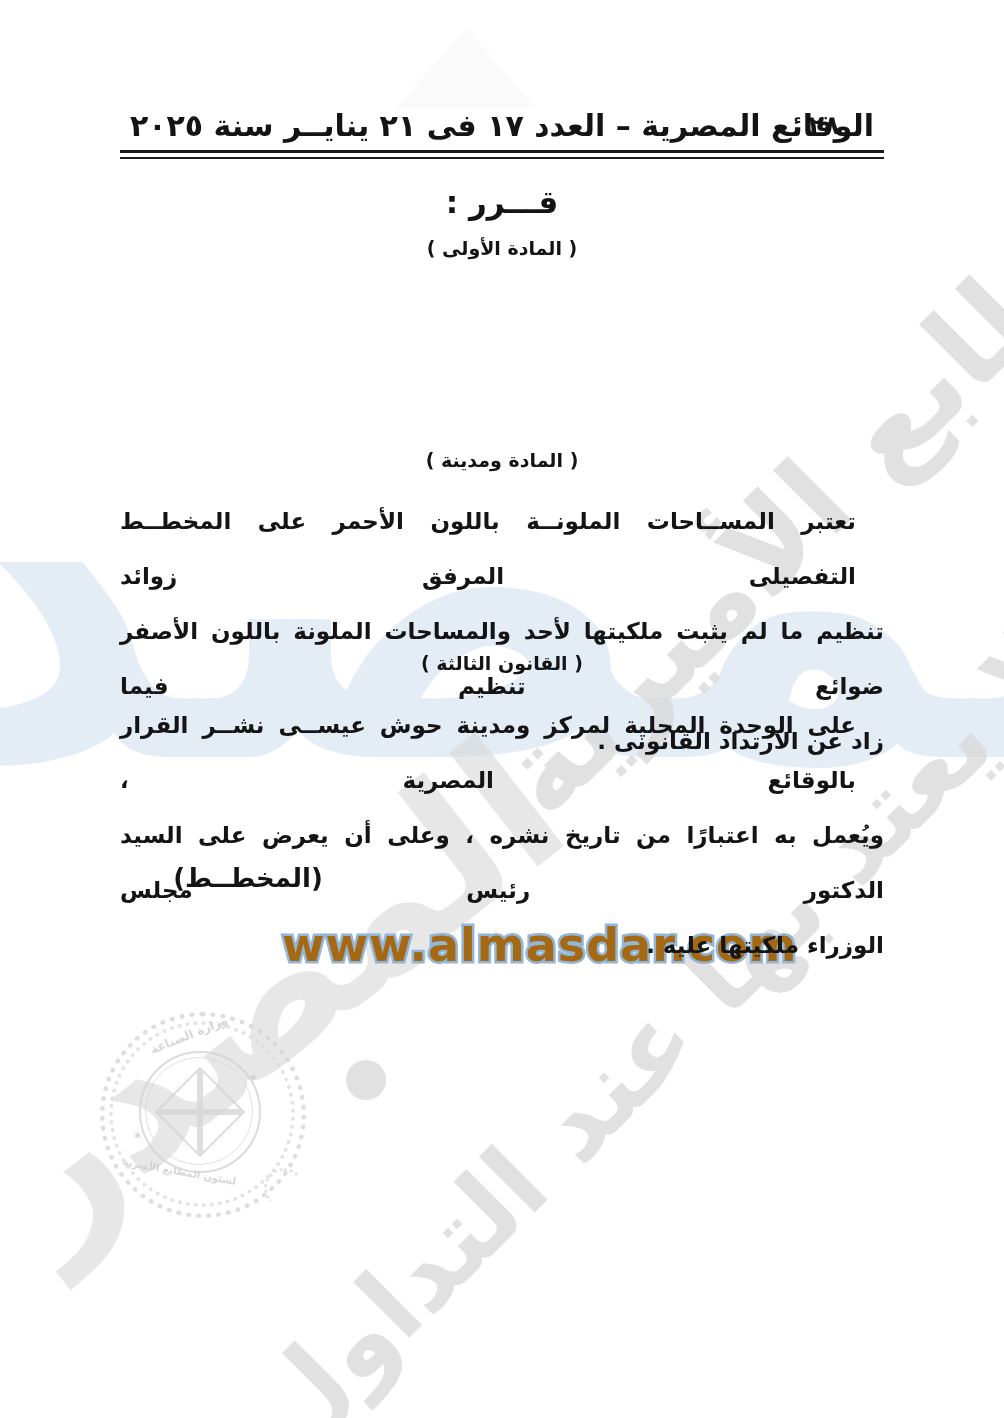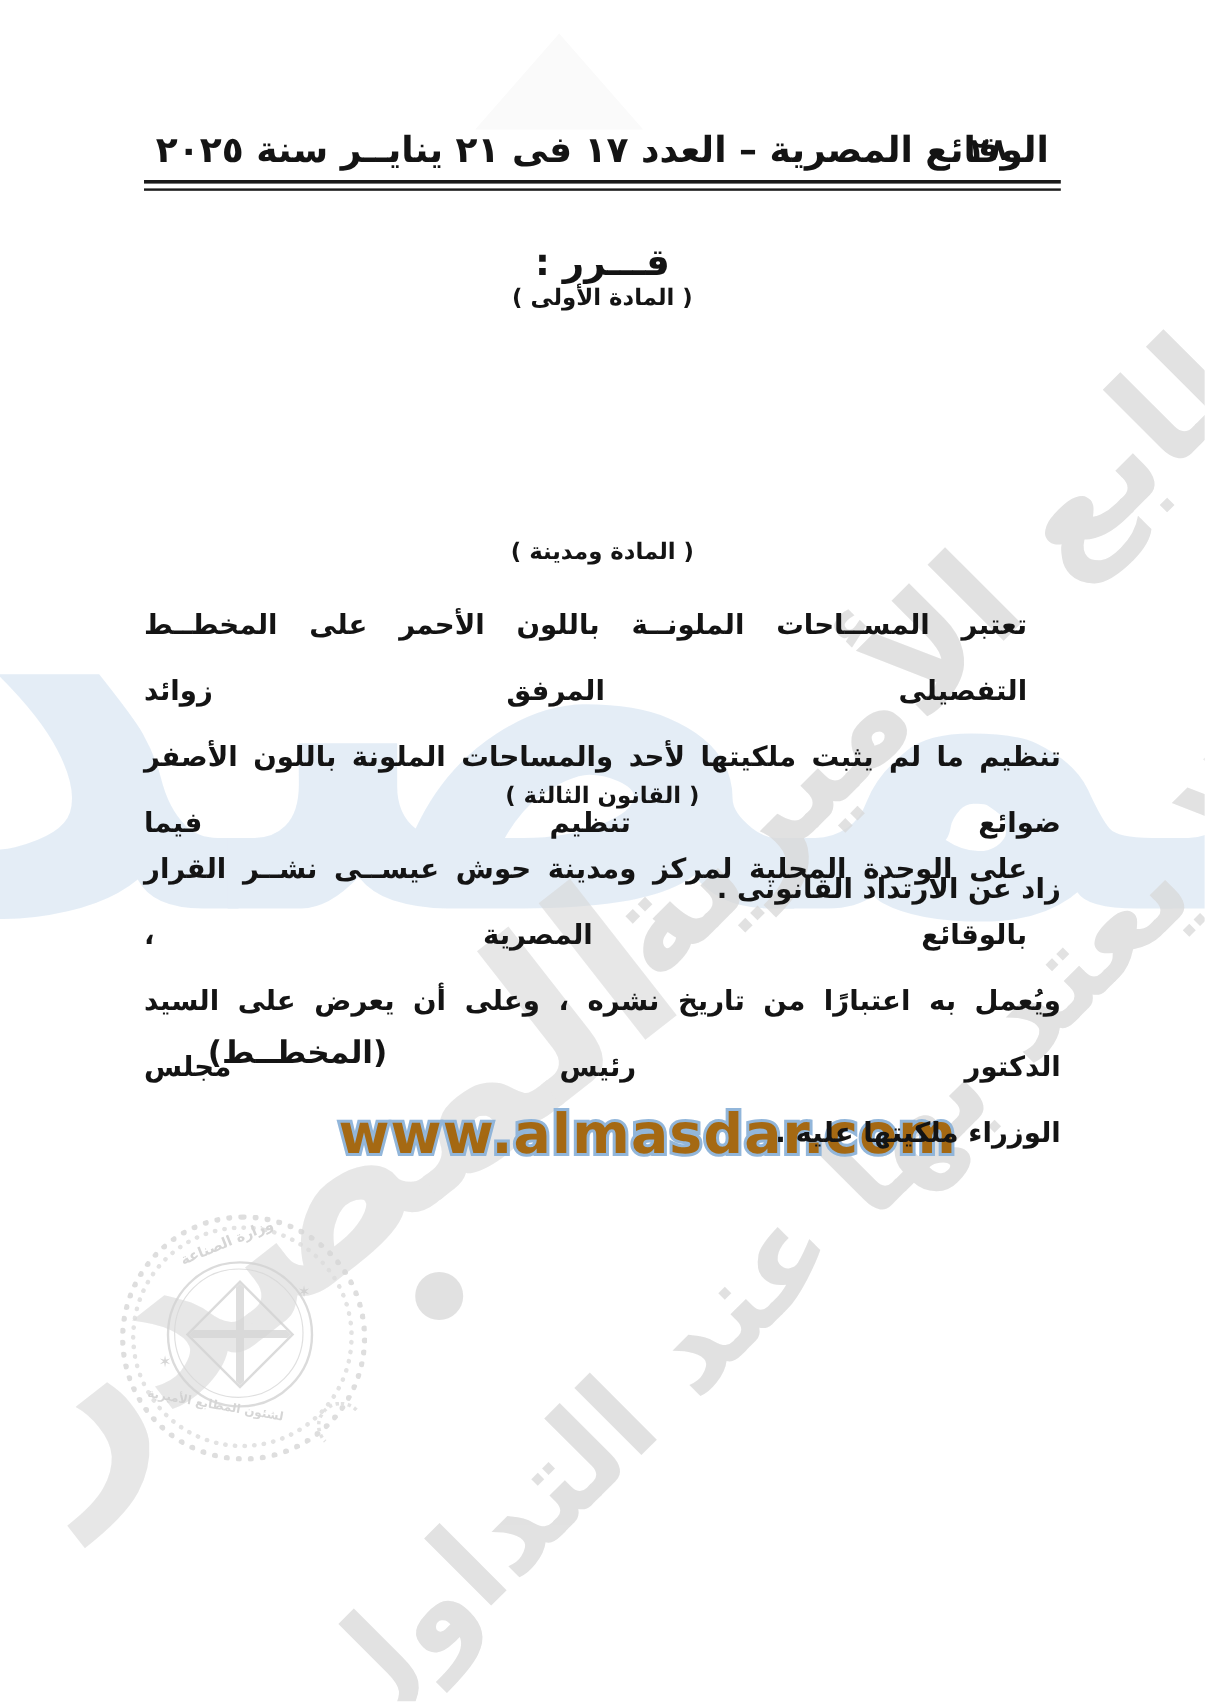--- a/index.html
+++ b/index.html
@@ -59,21 +59,21 @@
     position:absolute; top:108px; left:0; width:100%;
     text-align:center; font-size:30px; font-weight:bold;
   }
   .page-number { position:absolute; top:110px; right:164px; font-size:26px; font-weight:bold; }
   .head-rule {
     position:absolute; top:150px; left:120px; width:764px; height:4px;
     border-top:3px solid #1a1a1a; border-bottom:2px solid #1a1a1a;
   }
   .decide {
     position:absolute; top:184px; left:120px; width:764px;
-    text-align:center; font-size:31px; font-weight:bold;margin-top:17px;
+    text-align:center; font-size:31px; font-weight:bold;
   }
   .article-heading {
     position:absolute; left:120px; width:764px;
     text-align:center; font-size:19px; font-weight:bold;
   }
   .article-body { position:absolute; left:120px; width:764px; font-size:23px; font-weight:bold; }
   .h-1 { top:237px; } .b-1 { top:283px; }
   .h-2 { top:449px; } .b-2 { top:494px; }
   .h-3 { top:652px; } .b-3 { top:698px; }
   .pline { line-height:55px; text-align:justify; text-align-last:justify; }

